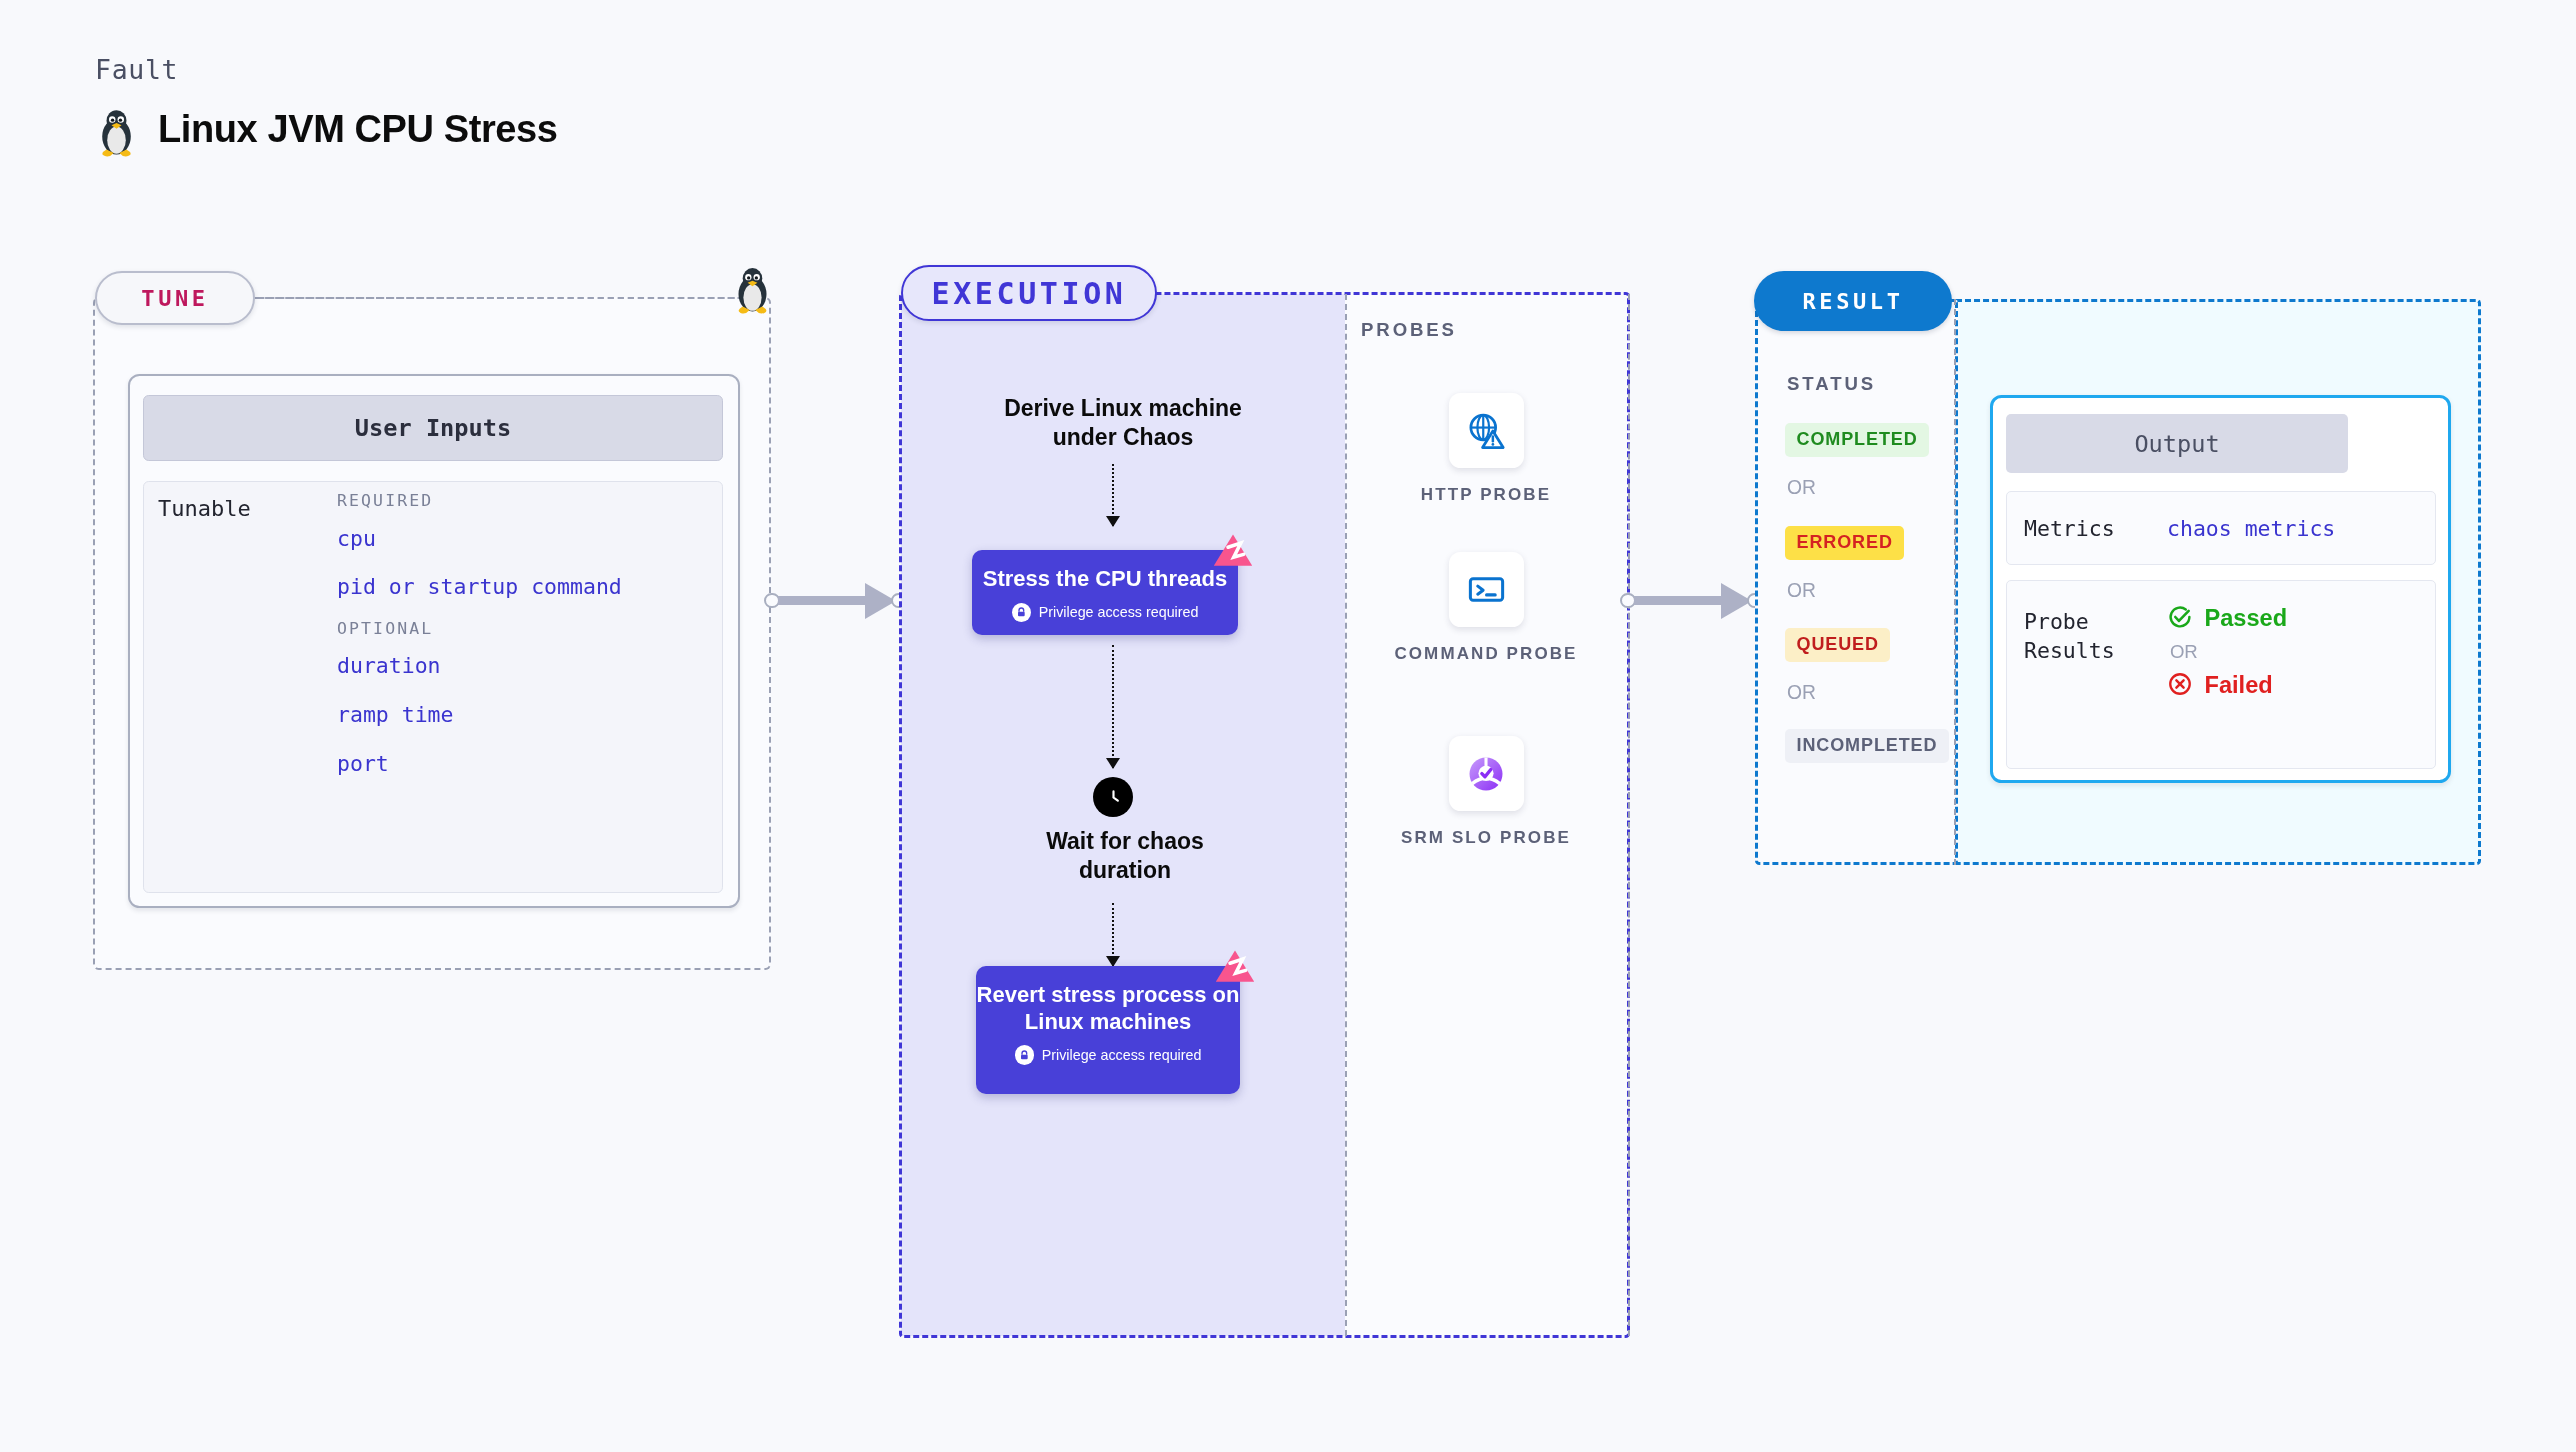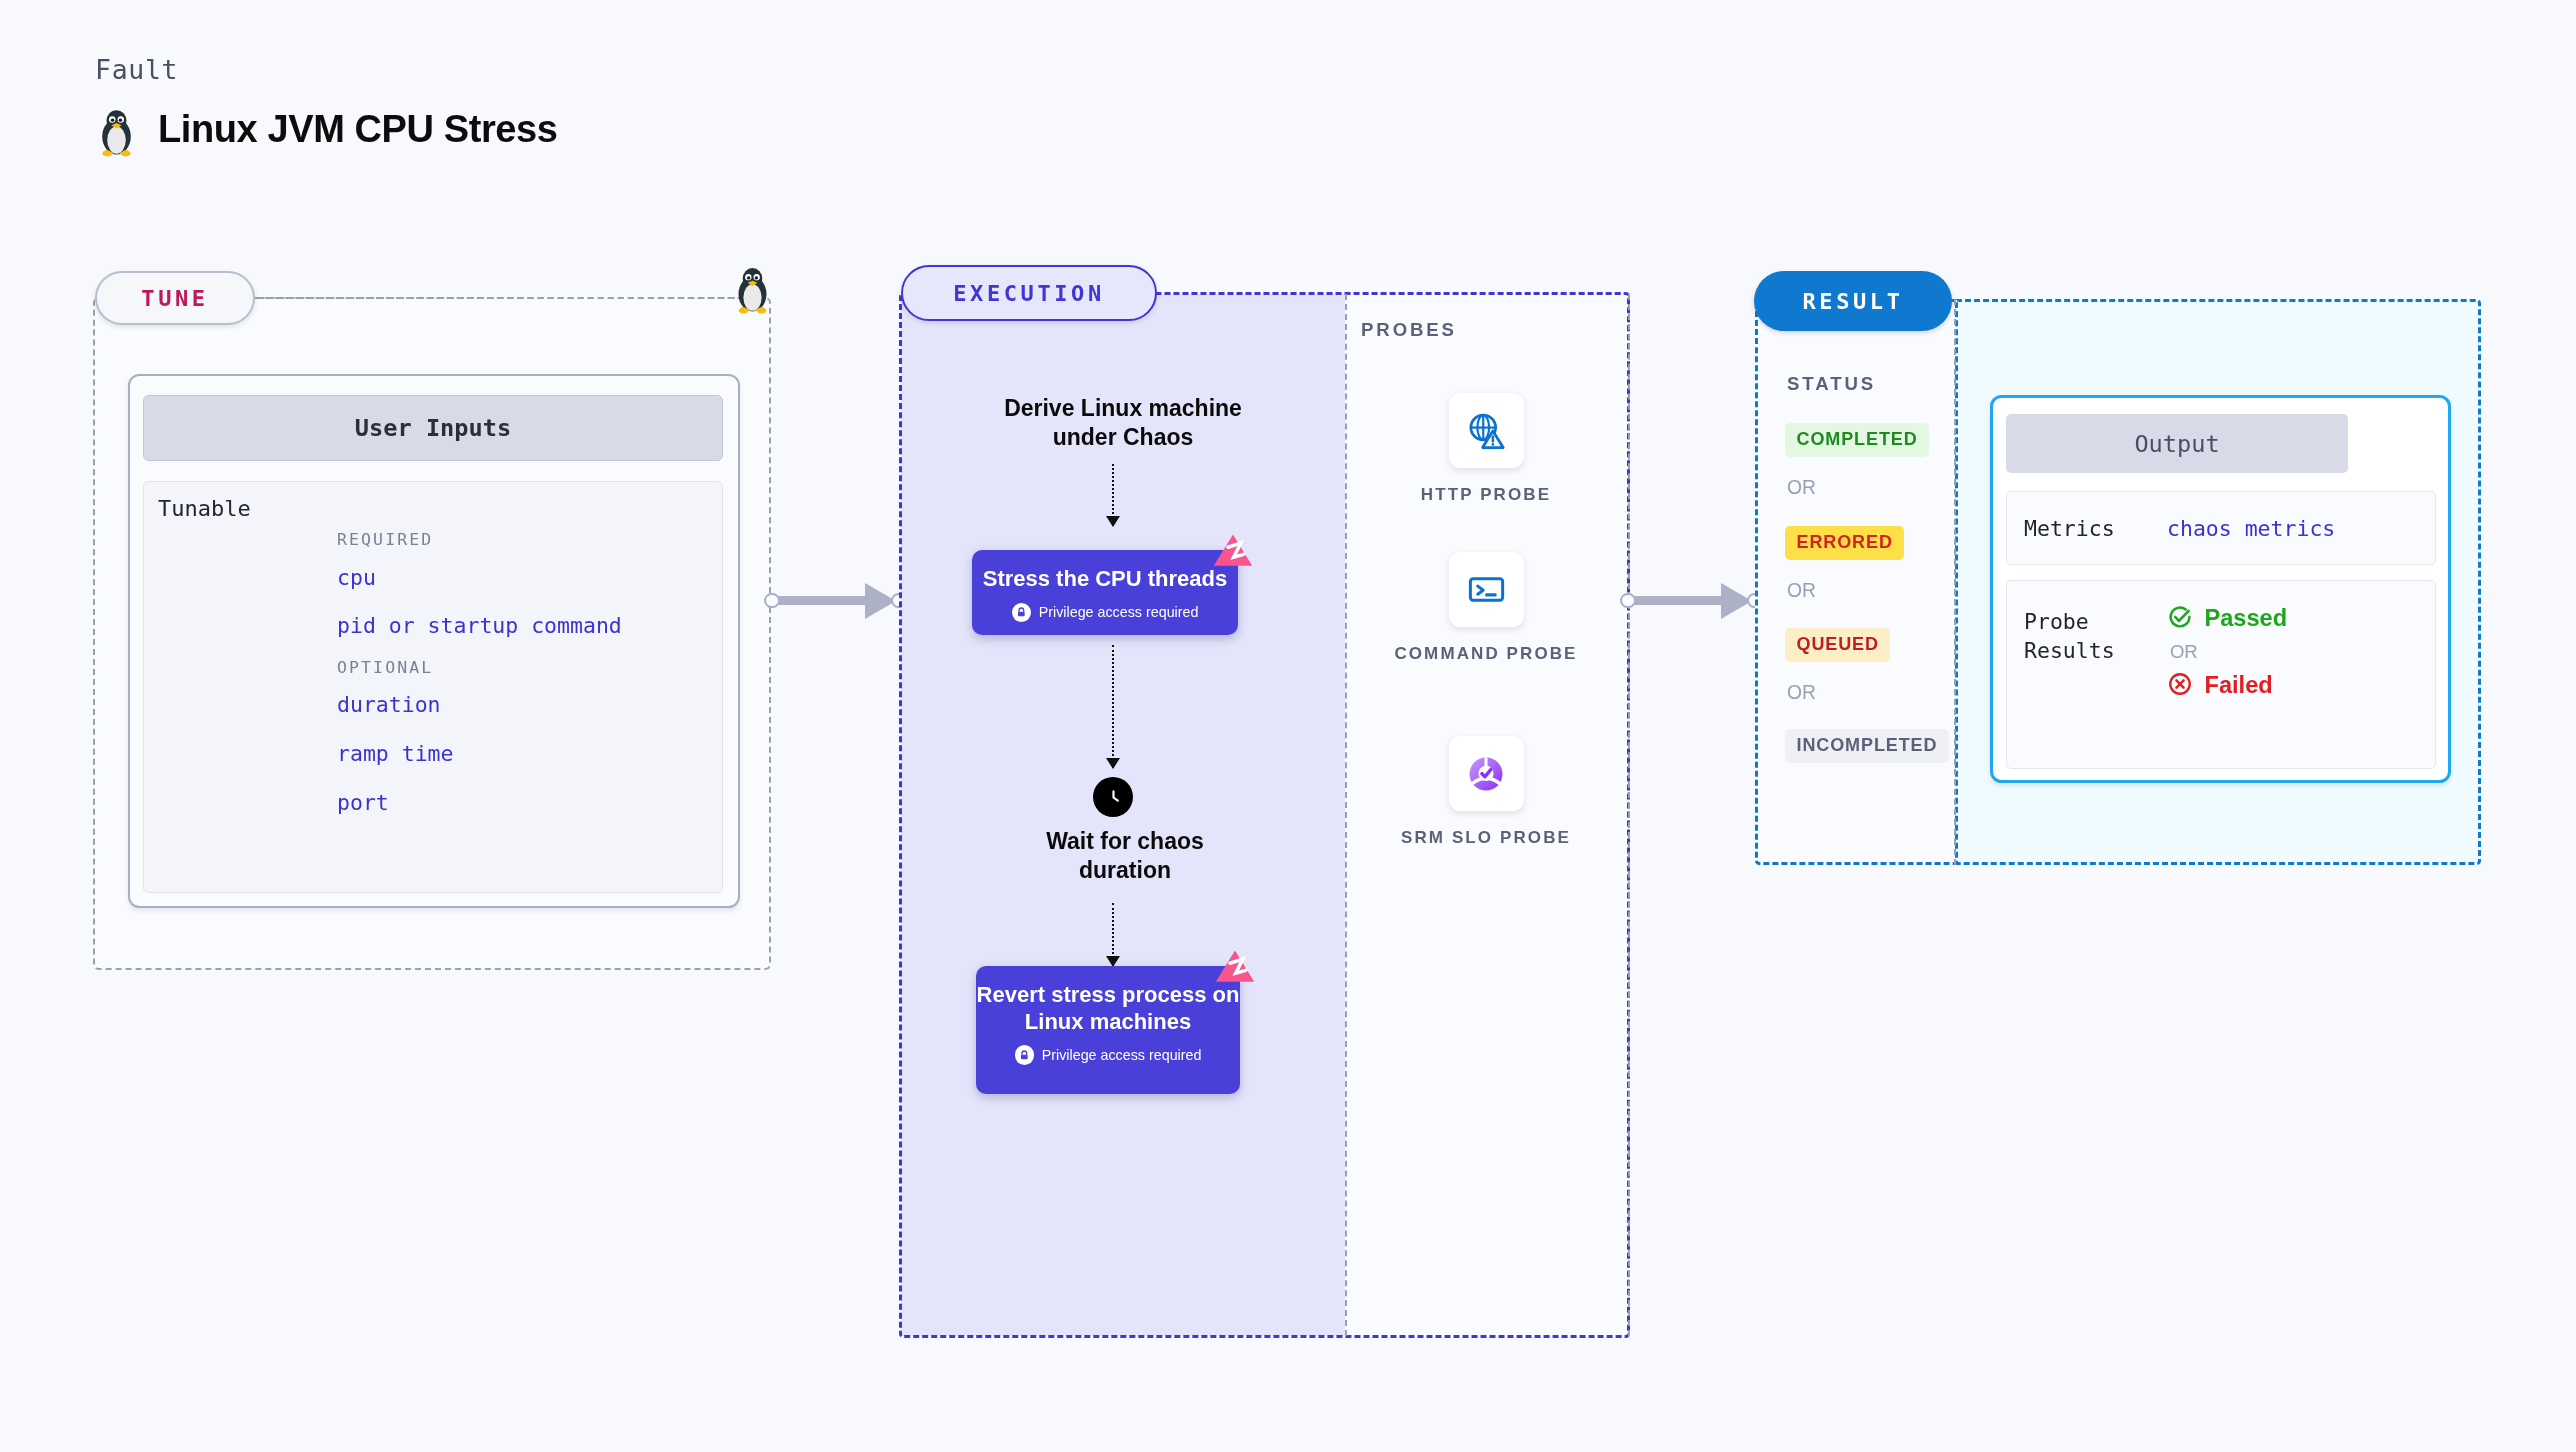--- a/index.html
+++ b/index.html
@@ -38,21 +38,21 @@
   }
   #tune-pill{
     left:95px;top:271px;width:160px;height:54px;
     background:#f6f7fa;border:2.1px solid #b9bdcd;
     color:#be185d;font-size:22px;
     box-shadow:0 2.1px 5px rgba(40,45,70,.13);
   }
   #execution-pill{
     left:901px;top:265px;width:256px;height:56px;
     background:#e7e7fb;border:2.9px solid #4036d6;
-    color:#4036d6;font-size:22px;
+    color:#4036d6;font-size:30px;
     box-shadow:0 2.1px 5px rgba(40,45,70,.13);
   }
   #result-pill{
     left:1754px;top:271px;width:198px;height:60px;
     background:#0e79ce;border:none;color:#ffffff;font-size:22px;
     box-shadow:0 2.1px 5px rgba(40,45,70,.18);
   }
 
   
   #tune-region{
@@ -88,21 +88,20 @@
   #tunable-label{
     left:158px;top:496px;
     font-family:"DejaVu Sans Mono", monospace;
     font-size:22px;color:#22242f;
   }
   .param-col{left:337px;top:491px;width:373px;}
   .group-head{
     font-family:"DejaVu Sans Mono", monospace;
     font-size:16.5px;color:#7a8097;letter-spacing:2.1px;
     margin-bottom:15.8px;
-    margin-top:39px;
   }
   .param{
     font-family:"DejaVu Sans Mono", monospace;
     font-size:21.5px;color:#3a34cf;margin-bottom:23.6px;
   }
   .group-head.second{margin-top:-4.3px;}
 
   
   #execution-region{
     left:899px;top:292px;width:731px;height:1046px;

